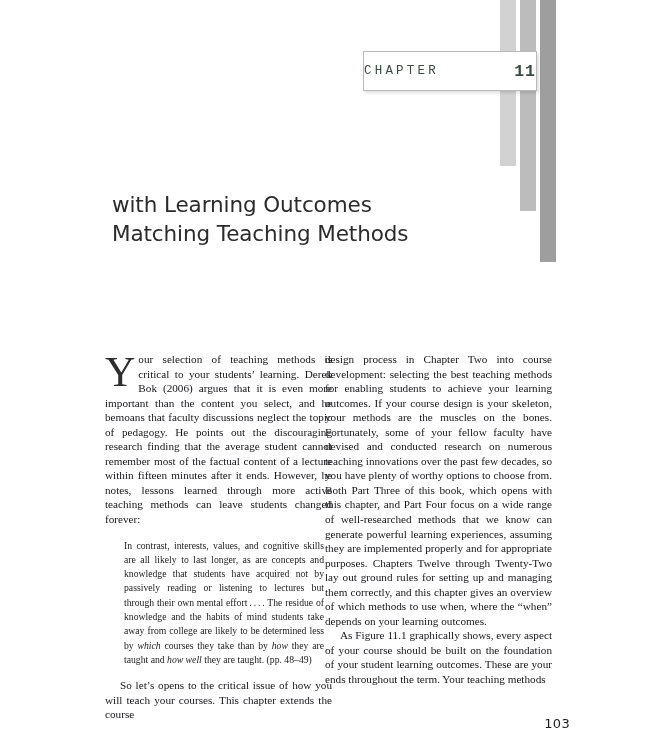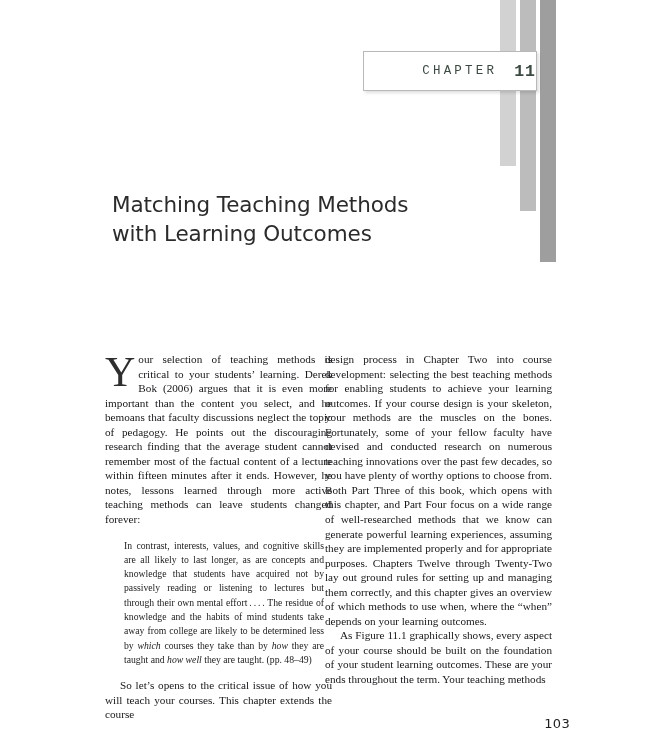--- a/index.html
+++ b/index.html
@@ -37,21 +37,21 @@
     position: absolute;
     left: 363px;
     top: 51px;
     width: 172px;
     height: 38px;
     background: #ffffff;
     border: 1px solid #b9b9b9;
     box-shadow: 2px 2px 3px rgba(0,0,0,0.13);
     display: flex;
     align-items: center;
-    justify-content: flex-end;
+    justify-content: space-between;
     z-index: 5;
   }
   #chapter-plate .chapter-word {
     font-family: "Liberation Mono", monospace;
     font-size: 12.5px;
     letter-spacing: 3.2px;
     color: #3c4a42;
   }
   #chapter-plate .chapter-num {
     font-family: "Liberation Mono", monospace;
@@ -151,22 +151,22 @@
   <div class="bar bar-1"></div>
   <div class="bar bar-2"></div>
   <div class="bar bar-3"></div>
 
   <div id="chapter-plate">
     <span class="chapter-word">CHAPTER</span>
     <span class="chapter-num">11</span>
   </div>
 
   <h1 id="chapter-title">
+    <span class="tline">with Learning Outcomes</span>
     <span class="tline">Matching Teaching Methods</span>
-    <span class="tline">with Learning Outcomes</span>
   </h1>
 
   <div id="columns">
 
     <div class="col col-left">
       <p><span class="dropcap">Y</span><span>our selection of teaching methods is critical to your students’ learning. Derek Bok (2006) argues that it is even more important than the content you select, and he bemoans that faculty discussions neglect the topic of pedagogy. He points out the discouraging research finding that the average student cannot remember most of the factual content of a lecture within fifteen minutes after it ends. However, he notes, lessons learned through more active teaching methods can leave students changed forever:</span></p>
 
       <blockquote class="blockquote">
         <p><span>In contrast, interests, values, and cognitive skills are all likely to last longer, as are concepts and knowledge that students have acquired not by passively reading or listening to lectures but through their own mental effort . . . . The residue of knowledge and the habits of mind students take away from college are likely to be determined less by </span><em>which</em><span> courses they take than by </span><em>how</em><span> they are taught and </span><em>how well</em><span> they are taught. (pp. 48–49)</span></p>
       </blockquote>

